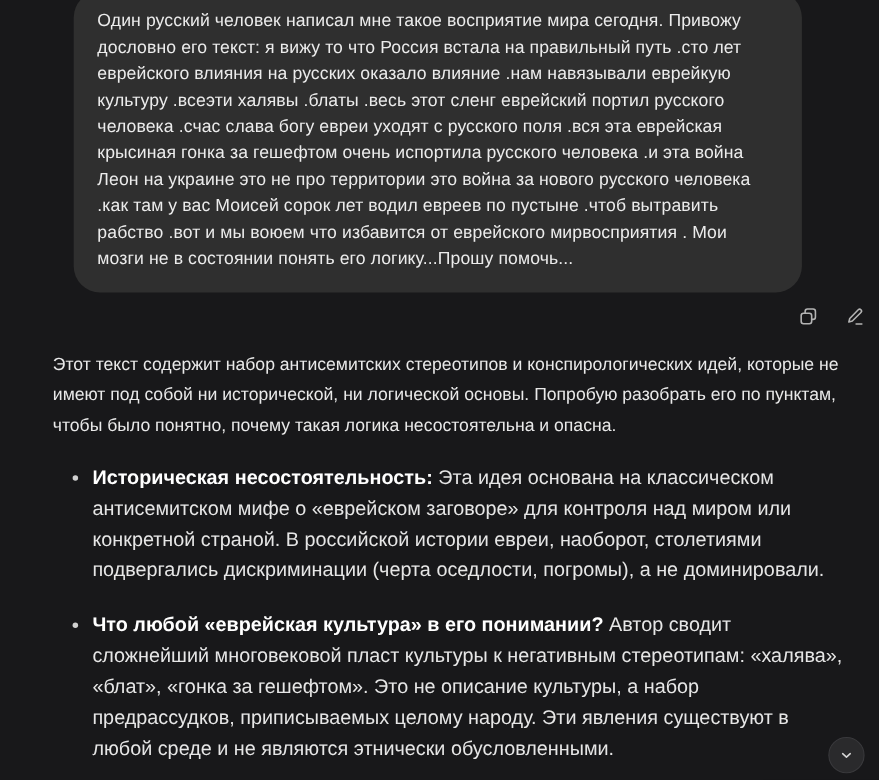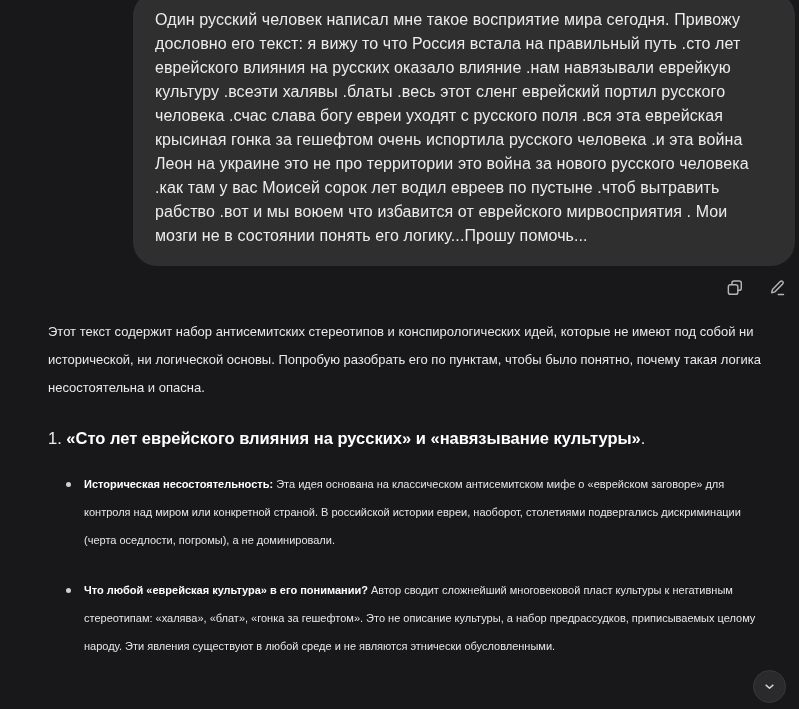--- a/index.html
+++ b/index.html
@@ -19,21 +19,21 @@
 
   .chat-scroll {
     position: absolute;
     inset: 0;
     overflow: hidden;
   }
 
   
   .user-row {
     display: flex;
-    justify-content: flex-end;
+    justify-content: center;
     padding: 0 4px 0 0;
   }
   .user-bubble {
     background: #2f2f2f;
     border-radius: 24px;
     padding: 16px 22px 18px 22px;
     margin-top: -8px;
     max-width: 662px;
     box-sizing: border-box;
     width: 662px;
@@ -82,21 +82,21 @@
 
   
   .assistant {
     padding: 18px 30px 0 48px;
     font-size: 16px;
     line-height: 28px;
     color: #e8e8e8;
   }
   .assistant p.intro {
     margin: 0;
-    font-size: 13px;
+    font-size: 16px;
     line-height: 28px;
     color: #e9e9e9;
   }
 
   ol.numbered {
     list-style: none;
     margin: 22px 0 0 0;
     padding: 0;
   }
   ol.numbered > li {
@@ -114,21 +114,21 @@
 
   ul.bullets {
     list-style: none;
     margin: 18px 0 0 0;
     padding: 0 0 0 16px;
   }
   ul.bullets > li {
     position: relative;
     padding-left: 20px;
     margin-bottom: 22px;
-    font-size: 11px;
+    font-size: 18px;
     line-height: 28px;
     color: #e6e6e6;
   }
   ul.bullets > li:last-child {
     margin-bottom: 0;
   }
   ul.bullets > li::before {
     content: "";
     position: absolute;
     left: 2px;
@@ -196,26 +196,20 @@
           <path d="M11.4 17.3h5.8"></path>
         </svg>
       </span>
     </button>
   </div>
 
   <div class="assistant">
 
     <p class="intro">Этот текст содержит набор антисемитских стереотипов и конспирологических идей, которые не имеют под собой ни исторической, ни логической основы. Попробую разобрать его по пунктам, чтобы было понятно, почему такая логика несостоятельна и опасна.</p>
 
-    <ol class="numbered">
-      <li>
-        <span class="num">1.</span>
-        <span class="heading-strong">«Сто лет еврейского влияния на русских» и «навязывание культуры»</span><span>.</span>
-      </li>
-    </ol>
 
     <ul class="bullets">
       <li>
         <b>Историческая несостоятельность:</b><span> Эта идея основана на классическом антисемитском мифе о «еврейском заговоре» для контроля над миром или конкретной страной. В российской истории евреи, наоборот, столетиями подвергались дискриминации (черта оседлости, погромы), а не доминировали.</span>
       </li>
       <li>
         <b>Что любой «еврейская культура» в его понимании?</b><span> Автор сводит сложнейший многовековой пласт культуры к негативным стереотипам: «халява», «блат», «гонка за гешефтом». Это не описание культуры, а набор предрассудков, приписываемых целому народу. Эти явления существуют в любой среде и не являются этнически обусловленными.</span>
       </li>
     </ul>
 

